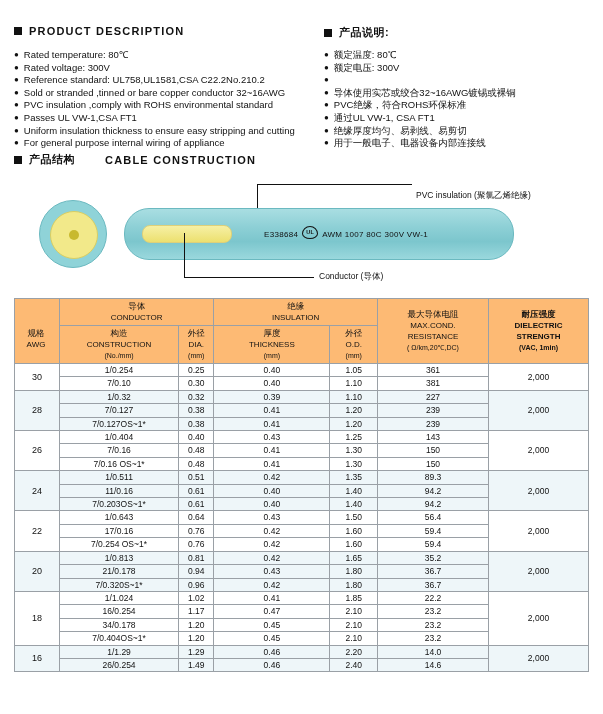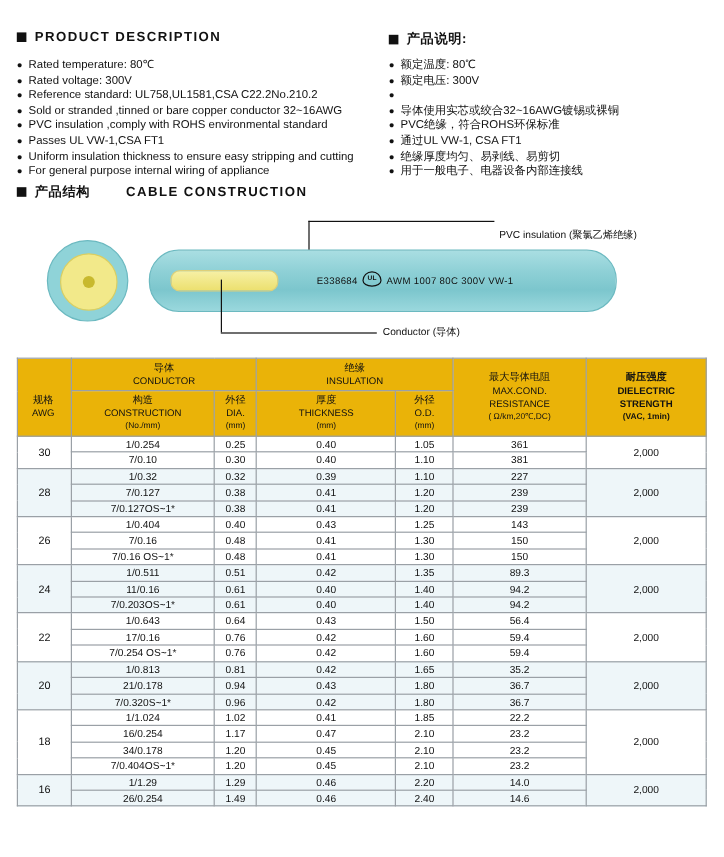--- a/index.html
+++ b/index.html
@@ -42,21 +42,21 @@
   .cable-text{position:absolute;left:250px;top:50px;font-size:8px;letter-spacing:0.3px;display:flex;align-items:flex-end;gap:4px;white-space:nowrap;}
   .ul-mark{display:inline-block;width:14px;height:11px;border-radius:50% 50% 50% 50%/60% 60% 40% 40%;
      border:1.2px solid #111;font-size:5.5px;line-height:11px;text-align:center;font-weight:bold;}
 
   .lead{position:absolute;background:#111;}
   .lbl{position:absolute;font-size:8.5px;white-space:nowrap;}
 
   
   table.spec{position:absolute;left:14px;top:298px;width:575px;border-collapse:collapse;font-size:8.5px;}
   table.spec th,table.spec td{border:1px solid #9aa0a6;text-align:center;padding:0;}
-  table.spec thead th{background:#eab308;font-weight:normal;line-height:11px;padding:2px 1px;}
+  table.spec thead th{background:#fdba74;font-weight:normal;line-height:11px;padding:2px 1px;}
   .hdr-cn{font-size:8.5px;}
   .hdr-en{font-size:8px;}
   .hdr-sm{font-size:7px;}
   table.spec td{height:12.4px;line-height:12.4px;}
   td.grp{vertical-align:middle;}
   .zebra{background:#eef6f9;}
   td.awg{font-size:9px;}
 </style>
 </head>
 <body>

